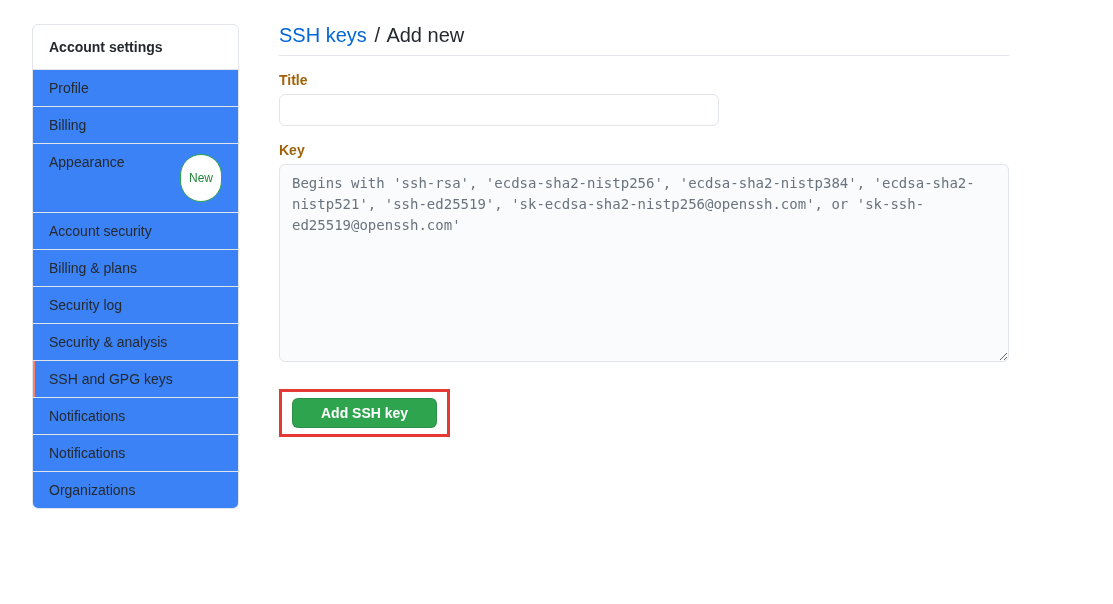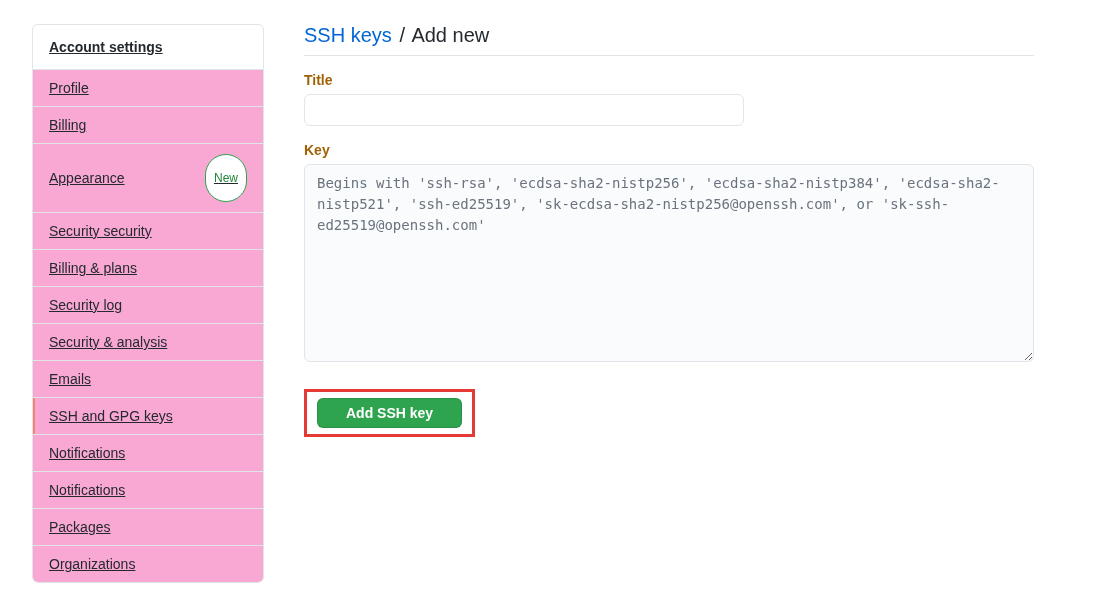--- a/index.html
+++ b/index.html
@@ -8,47 +8,45 @@
       font-size: 14px;
       color: #24292e;
       background: #ffffff;
     }
     .layout {
       display: flex;
       padding: 24px 16px 0 32px;
       gap: 40px;
     }
     .sidebar {
-      width: 232px;
+      width: 207px;
       flex-shrink: 0;
-      text-decoration: underline;
     }
     .menu {
       border: 1px solid #e1e4e8;
       border-radius: 6px;
       overflow: hidden;
       background: #fff;
     }
     .menu-header {
       padding: 14px 16px;
       font-weight: 600;
       font-size: 14px;
       border-bottom: 1px solid #e1e4e8;
       color: #24292e;
     }
     .menu-item {
       display: flex;
-      align-items: center;
       justify-content: space-between;
       padding: 10px 16px 10px 16px;
       border-bottom: 1px solid #e1e4e8;
       color: #24292e;
       text-decoration: none;
       cursor: pointer;
-      background: #f9a8d4;
+      background: #3b82f6;
       font-size: 14px;
     }
     .menu-item:last-child { border-bottom: none; }
     .menu-item.active {
       position: relative;
     }
     .menu-item.active::before {
       content: "";
       position: absolute;
       left: 0;
@@ -143,45 +141,39 @@
         <span>Profile</span>
       </a>
       <a class="menu-item">
         <span>Billing</span>
       </a>
       <a class="menu-item">
         <span>Appearance</span>
         <span class="badge-new">New</span>
       </a>
       <a class="menu-item">
-        <span>Security security</span>
+        <span>Account security</span>
       </a>
       <a class="menu-item">
         <span>Billing &amp; plans</span>
       </a>
       <a class="menu-item">
         <span>Security log</span>
       </a>
       <a class="menu-item">
         <span>Security &amp; analysis</span>
-      </a>
-      <a class="menu-item">
-        <span>Emails</span>
       </a>
       <a class="menu-item active">
         <span>SSH and GPG keys</span>
       </a>
       <a class="menu-item">
         <span>Notifications</span>
       </a>
       <a class="menu-item">
         <span>Notifications</span>
-      </a>
-      <a class="menu-item">
-        <span>Packages</span>
       </a>
       <a class="menu-item">
         <span>Organizations</span>
       </a>
     </nav>
   </aside>
 
   <main class="main">
     <h1 class="page-heading">
       <a class="crumb-link">SSH keys</a>

